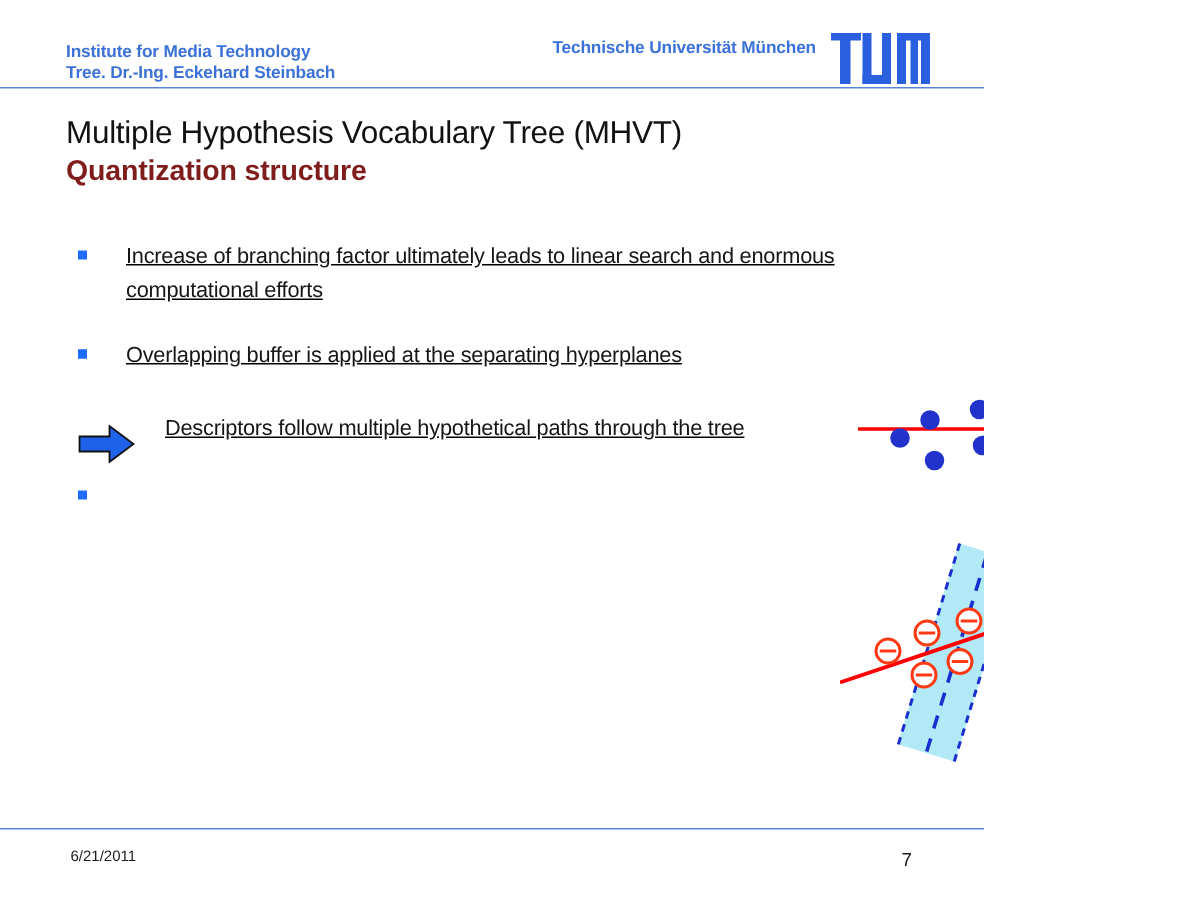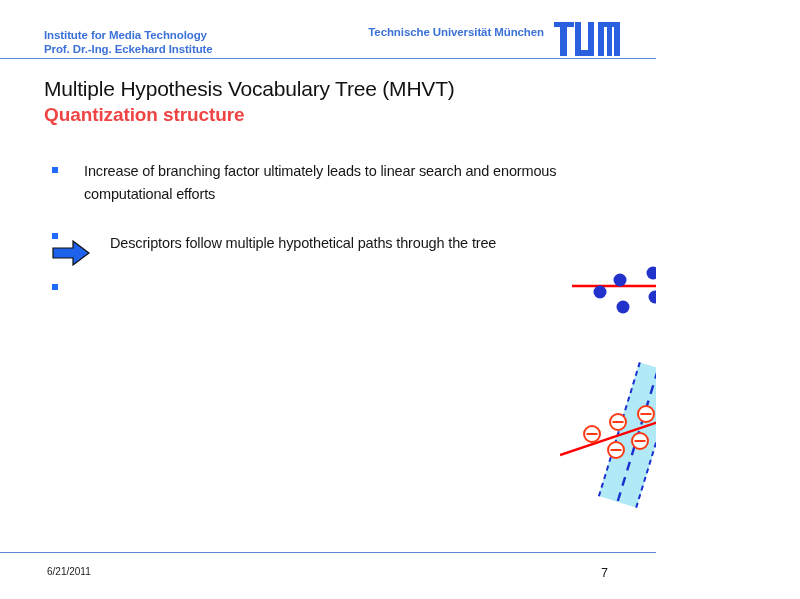--- a/index.html
+++ b/index.html
@@ -66,56 +66,58 @@
     color: #121212;
     letter-spacing: -0.2px;
     white-space: nowrap;
   }
   #slide-subtitle {
     position: absolute;
     left: 44px;
     top: 104px;
     font-size: 19px;
     font-weight: bold;
-    color: #ef4444;
+    color: #7f1d1d;
     letter-spacing: -0.1px;
     white-space: nowrap;
   }
 
   
   #body-list {
     position: absolute;
     left: 44px;
     top: 160px;
     width: 520px;
   }
   .bullet-row {
     position: relative;
     padding-left: 40px;
     margin-bottom: 20px;
+    text-decoration: underline;
   }
   .bullet-marker {
     position: absolute;
     left: 8px;
     top: 7px;
     width: 6px;
     height: 6px;
     background: #1f6bff;
   }
   .bullet-text {
     font-size: 14.5px;
     line-height: 23px;
     color: #161616;
     letter-spacing: -0.15px;
   }
   .arrow-row {
     position: relative;
     padding-left: 66px;
     margin-bottom: 22px;
     margin-top: 26px;
+    text-decoration: underline;
   }
   .arrow-marker {
     position: absolute;
     left: 8px;
     top: 8px;
     width: 38px;
     height: 26px;
   }
 
   
@@ -159,21 +161,21 @@
     color: #1a1a1a;
   }
 </style>
 </head>
 <body>
 
 <div id="slide">
 
   <div id="header-institute">
     <div>Institute for Media Technology</div>
-    <div>Prof. Dr.-Ing. Eckehard Institute</div>
+    <div>Tree. Dr.-Ing. Eckehard Steinbach</div>
   </div>
 
   <div id="header-university">Technische Universität München</div>
 
   <div id="tum-logo">
     <svg width="66" height="34" viewBox="0 0 66 34" xmlns="http://www.w3.org/2000/svg">
       <g fill="#2a5fe0">
 
         <rect x="0" y="0" width="20" height="5"></rect>
         <rect x="6" y="0" width="7" height="34"></rect>
@@ -199,20 +201,24 @@
 
     <div class="bullet-row">
       <span class="bullet-marker"></span>
       <span class="bullet-text">Increase of branching factor ultimately leads to linear search and enormous computational efforts</span>
     </div>
 
     <div class="bullet-row">
       <span class="bullet-marker"></span>
     </div>
 
+    <div class="bullet-row">
+      <span class="bullet-marker"></span>
+      <span class="bullet-text">Overlapping buffer is applied at the separating hyperplanes</span>
+    </div>
 
 
     <div class="arrow-row">
       <span class="arrow-marker">
         <svg width="38" height="26" viewBox="0 0 38 26" xmlns="http://www.w3.org/2000/svg">
           <polygon points="1,8 21,8 21,1 37,13 21,25 21,18 1,18" fill="#1d62e8" stroke="#101010" stroke-width="1.2" stroke-linejoin="miter"></polygon>
         </svg>
       </span>
       <span class="bullet-text">Descriptors follow multiple hypothetical paths through the tree</span>
     </div>

